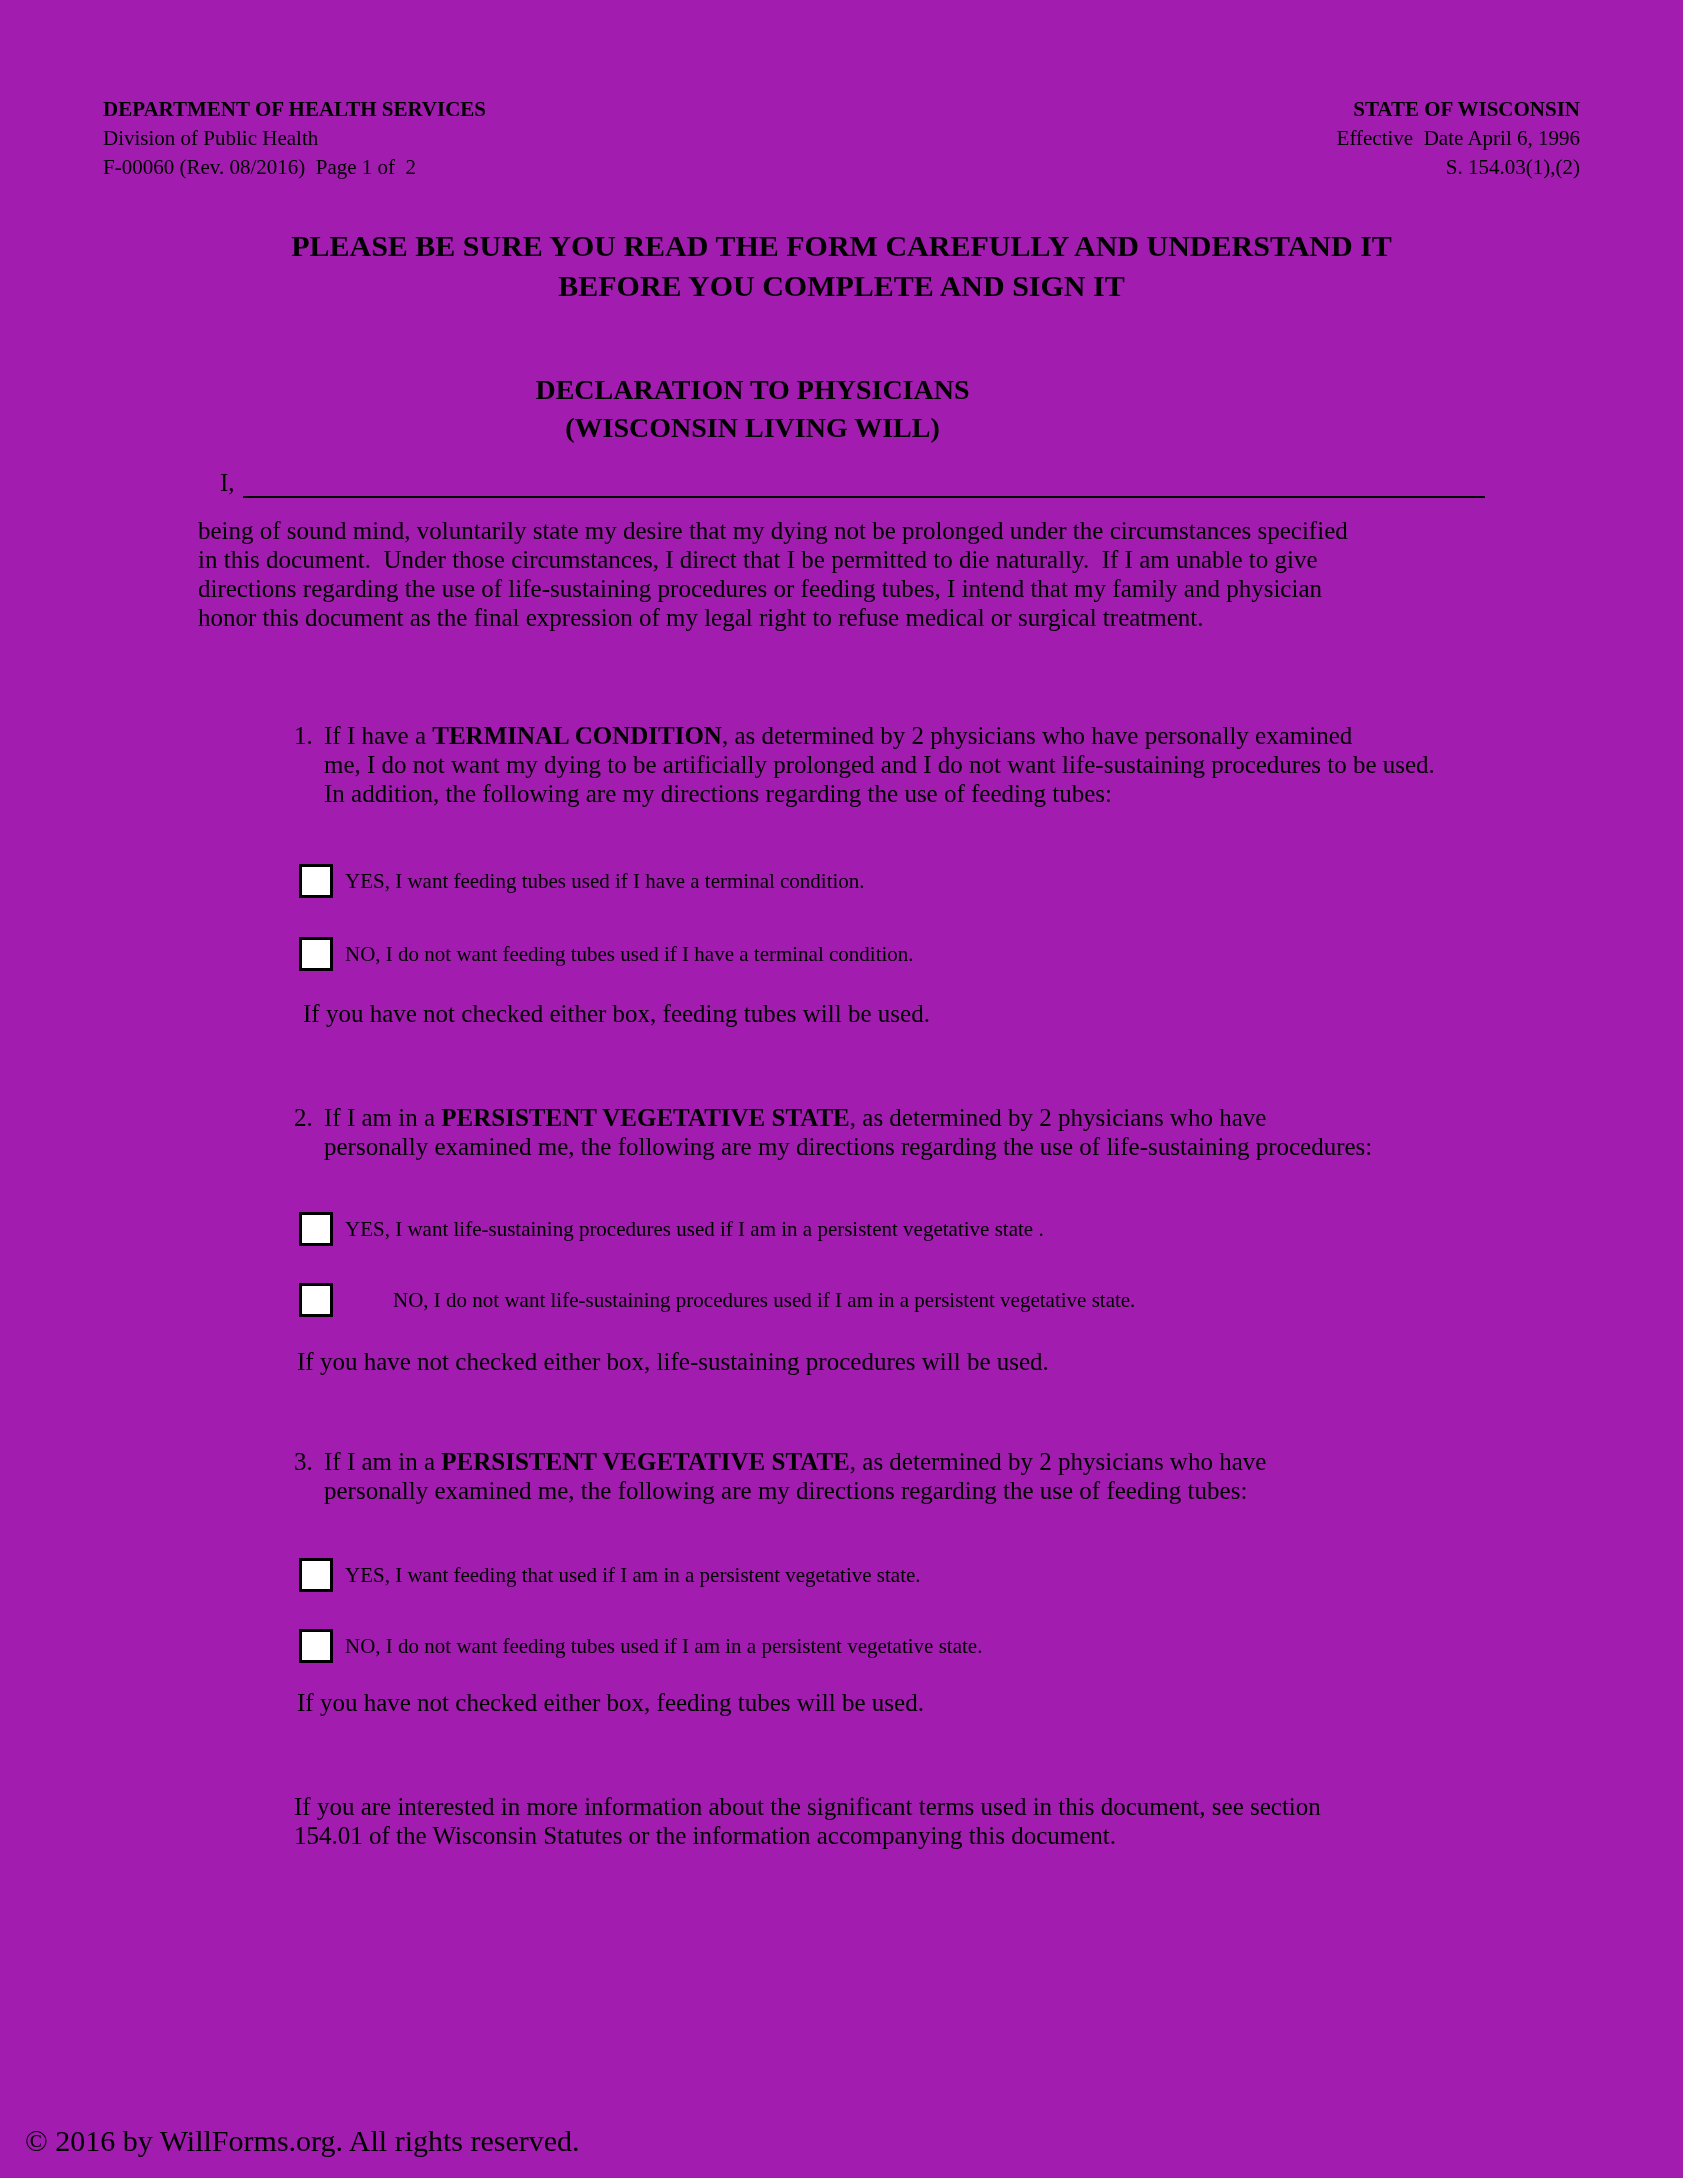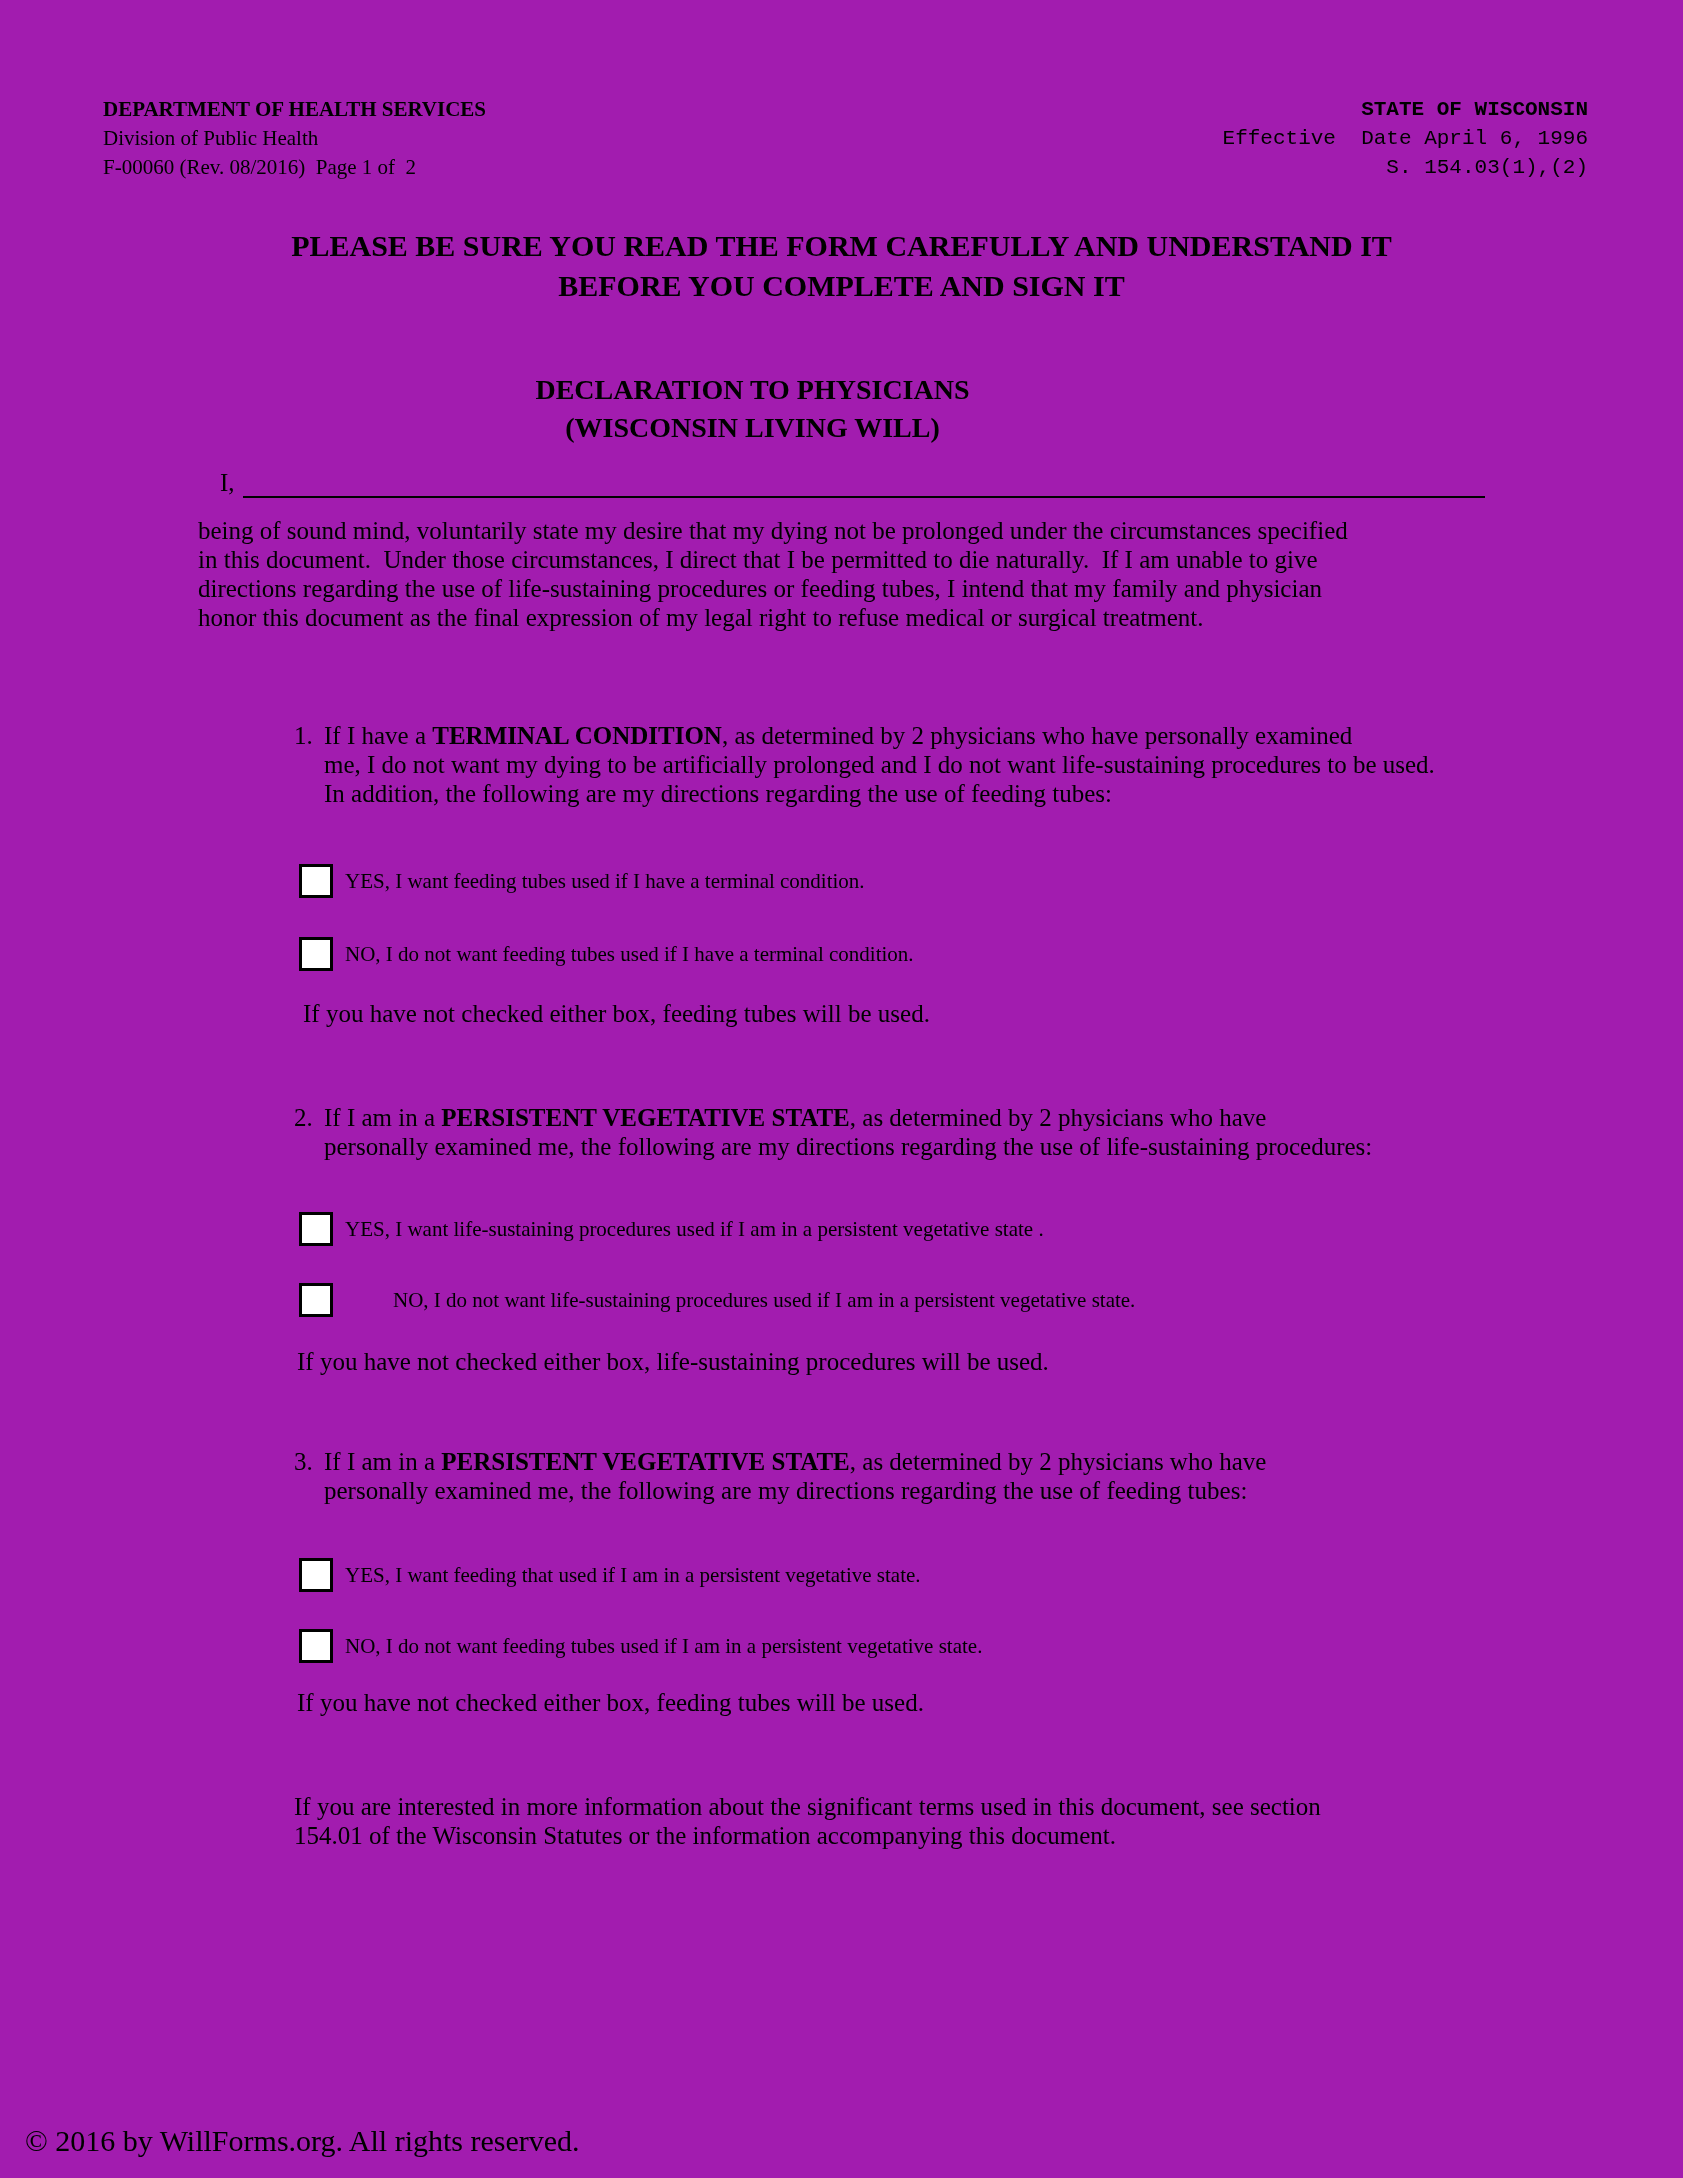--- a/index.html
+++ b/index.html
@@ -11,21 +11,21 @@
     font-family:"Liberation Serif","DejaVu Serif",serif;
     color:#000;
     overflow:hidden;
   }
   .abs{position:absolute;}
   .line{white-space:pre;}
   
   .hdr{font-size:21px;line-height:29px;}
   .hdr .b1{font-weight:bold;}
   .hdr-left{top:95px;left:103px;}
-  .hdr-right{top:95px;right:95px;text-align:right;font-family:Liberation Mono, monospace;}
+  .hdr-right{top:95px;right:103px;text-align:right;}
   
   .notice{top:226px;left:0;width:1683px;text-align:center;
           font-weight:bold;font-size:30px;line-height:40px;}
   
   .form-title{top:371px;left:0;width:1505px;text-align:center;
           font-weight:bold;font-size:28px;line-height:38px;}
   
   .declarant{top:464px;left:220px;width:1265px;height:34px;
              display:flex;align-items:flex-end;font-size:25px;}
   .declarant .prefix{padding-right:8px;line-height:30px;}

